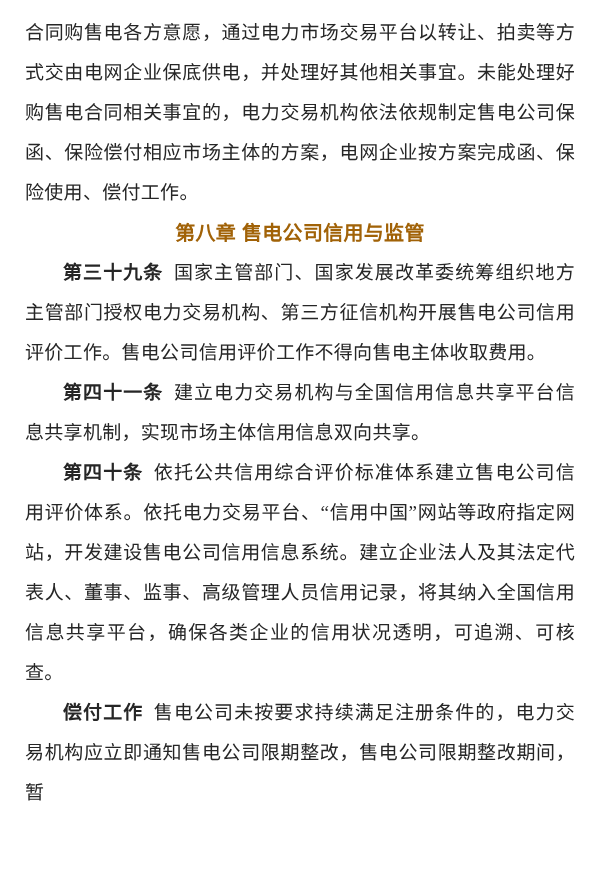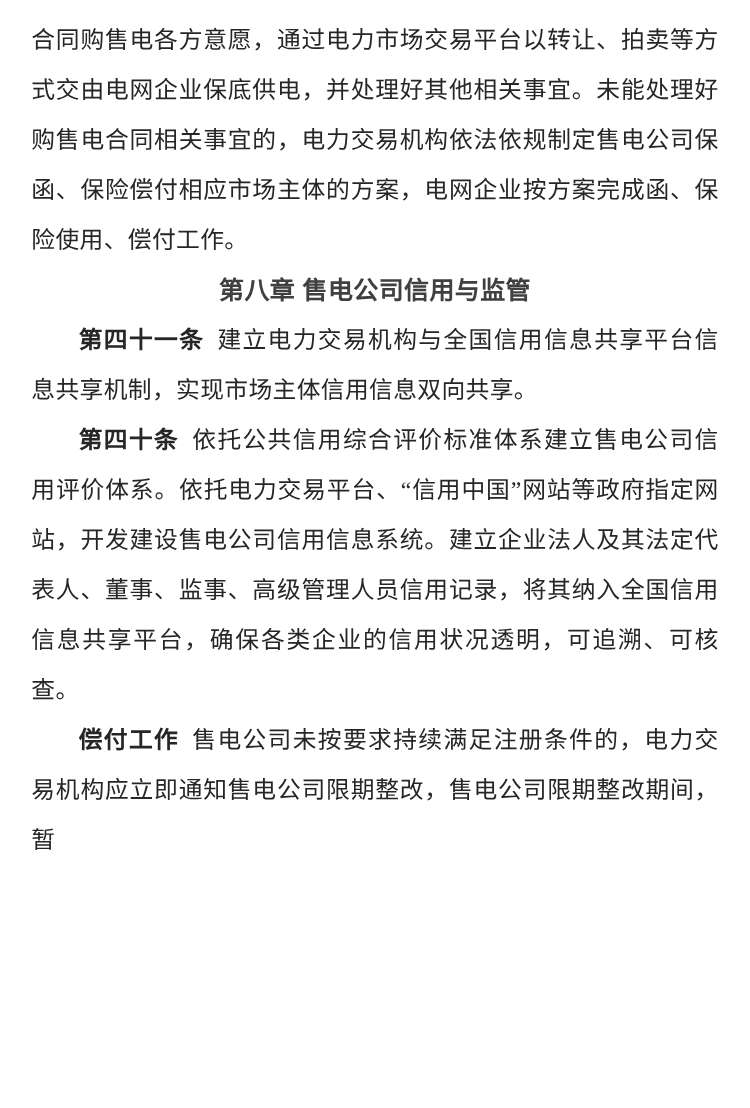--- a/index.html
+++ b/index.html
@@ -33,37 +33,38 @@
   }
   .chapter-heading {
     margin: 0;
     padding: 0;
     font-family: "Liberation Sans", sans-serif;
     font-weight: bold;
     font-size: 20px;
     line-height: 40px;
     text-align: center;
     text-indent: 0;
-    color: #404040;
+    color: #a16207;
   }
   .article-lead {
     font-weight: bold;
     margin-right: 0.55em;
   }
 </style>
 </head>
 <body>
 
 <div class="page">
 
   <p><span>合同购售电各方意愿，通过电力市场交易平台以转让、拍卖等方式交由电网企业保底供电，并处理好其他相关事宜。未能处理好购售电合同相关事宜的，电力交易机构依法依规制定售电公司保函、保险偿付相应市场主体的方案，电网企业按方案完成函、保险使用、偿付工作。</span></p>
 
 
   <h2 class="chapter-heading">第八章 售电公司信用与监管</h2>
 
+  <p class="indent"><b class="article-lead">第三十九条</b><span>国家主管部门、国家发展改革委统筹组织地方主管部门授权电力交易机构、第三方征信机构开展售电公司信用评价工作。售电公司信用评价工作不得向售电主体收取费用。</span></p>
 
   <p class="indent"><b class="article-lead">第四十一条</b><span>建立电力交易机构与全国信用信息共享平台信息共享机制，实现市场主体信用信息双向共享。</span></p>
 
   <p class="indent"><b class="article-lead">第四十条</b><span>依托公共信用综合评价标准体系建立售电公司信用评价体系。依托电力交易平台、“信用中国”网站等政府指定网站，开发建设售电公司信用信息系统。建立企业法人及其法定代表人、董事、监事、高级管理人员信用记录，将其纳入全国信用信息共享平台，确保各类企业的信用状况透明，可追溯、可核查。</span></p>
 
   <p class="indent"><b class="article-lead">偿付工作</b><span>售电公司未按要求持续满足注册条件的，电力交易机构应立即通知售电公司限期整改，售电公司限期整改期间，暂</span></p>
 
 </div>
 
 </body></html>

